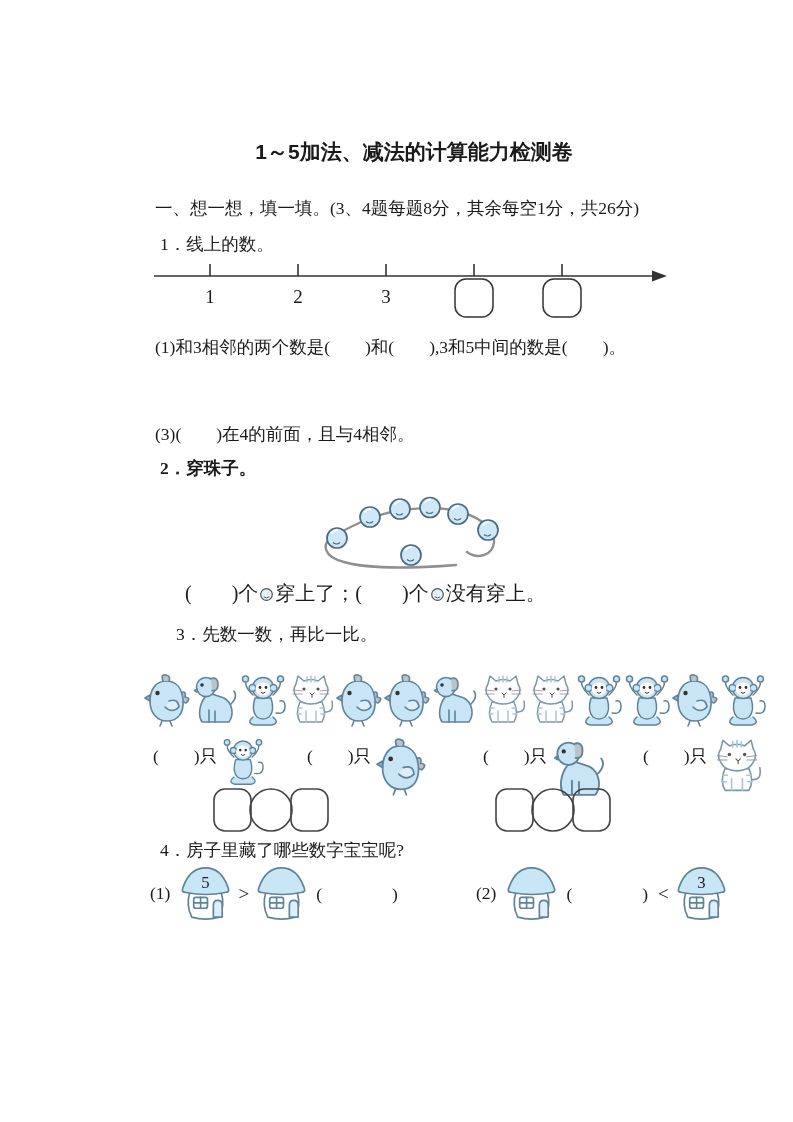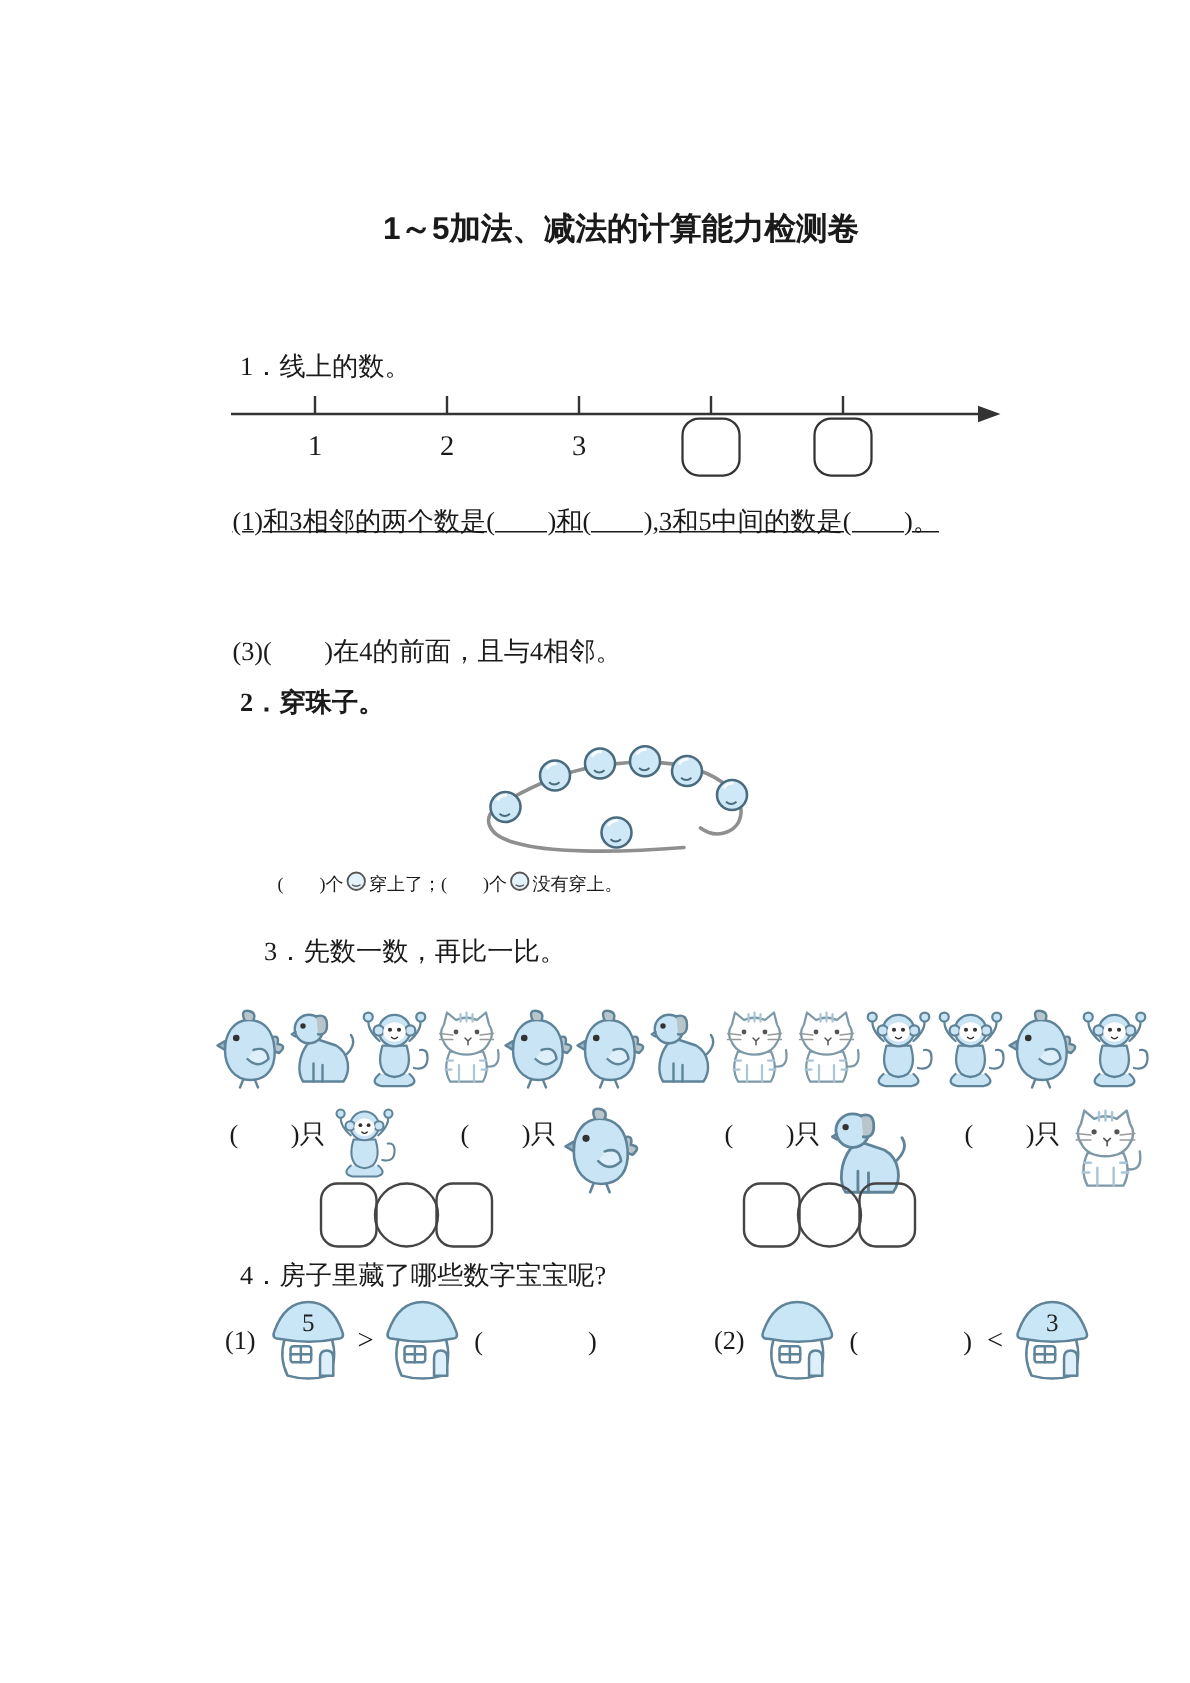--- a/index.html
+++ b/index.html
@@ -6,24 +6,24 @@
   .page{position:relative;width:793px;height:1122px;background:#fff;overflow:hidden;
         font-family:"Liberation Serif","DejaVu Serif",serif;color:#1a1a1a;padding-left:35px;}
   .title{position:absolute;top:138px;left:0;right:0;margin:0;text-align:center;
          font-family:"Liberation Sans","DejaVu Sans",sans-serif;font-size:21px;font-weight:bold;}
   .heading{position:absolute;top:196px;left:155px;font-size:17.5px;white-space:nowrap;}
   .qlabel{position:absolute;font-size:17.5px;white-space:nowrap;}
   #q1-label{top:232px;left:160px;}
   #numline{position:absolute;top:256px;left:150px;}
   .nl-num{font-size:19px;font-family:"Liberation Serif",serif;fill:#1a1a1a;text-anchor:middle;}
   .part{position:absolute;left:155px;font-size:17.5px;white-space:nowrap;}
-  #p1{top:335px;text-decoration:underline;} #p2{top:379px;} #p3{top:422px;font-family:Liberation Serif, serif;}
+  #p1{top:335px;} #p2{top:379px;} #p3{top:422px;font-family:Liberation Serif, serif;}
   #q2-label{top:456px;left:160px;font-weight:bold;}
   #beads-fig{position:absolute;top:488px;left:306px;}
-  #bead-answer{position:absolute;top:580px;left:185px;font-size:12px;white-space:nowrap;}
+  #bead-answer{position:absolute;top:580px;left:185px;font-size:20px;white-space:nowrap;}
   #bead-answer .bead-inline{display:inline-block;vertical-align:-2px;margin:0 1px;}
   #q3-label{top:622px;left:176px;}
   #animal-row{position:absolute;top:660px;left:143px;width:624px;height:72px;
               display:flex;align-items:flex-end;}
   #animal-row .animal{display:inline-block;width:48px;text-align:center;}
   #count-row{position:absolute;top:736px;left:143px;width:645px;height:58px;}
   .count-group{position:absolute;top:0;display:flex;align-items:flex-start;}
   .count-group .blank{font-size:17.5px;padding-top:8px;white-space:nowrap;}
   .count-group .animal{margin-left:5px;}
   #compare-row{position:absolute;top:786px;left:143px;width:640px;height:50px;}
@@ -37,20 +37,21 @@
   .q4-part .blankwide{font-size:17.5px;margin:0 6px;white-space:nowrap;}
   .house{display:inline-block;line-height:0;}
 </style>
 </head>
 <body>
 
 <div class="page">
 
   <h1 class="title">1～5加法、减法的计算能力检测卷</h1>
 
+  <div class="heading">一、想一想，填一填。(3、4题每题8分，其余每空1分，共26分)</div>
 
   <div class="qlabel" id="q1-label">1．线上的数。</div>
 
   <svg id="numline" viewBox="0 0 520 68" width="520" height="68">
     <line x1="4" y1="20" x2="506" y2="20" stroke="#333" stroke-width="1.6"></line>
     <polygon points="517,20 502,14.5 502,25.5" fill="#333"></polygon>
     <g stroke="#333" stroke-width="1.6">
       <line x1="60" y1="8" x2="60" y2="20"></line>
       <line x1="148" y1="8" x2="148" y2="20"></line>
       <line x1="236" y1="8" x2="236" y2="20"></line>

